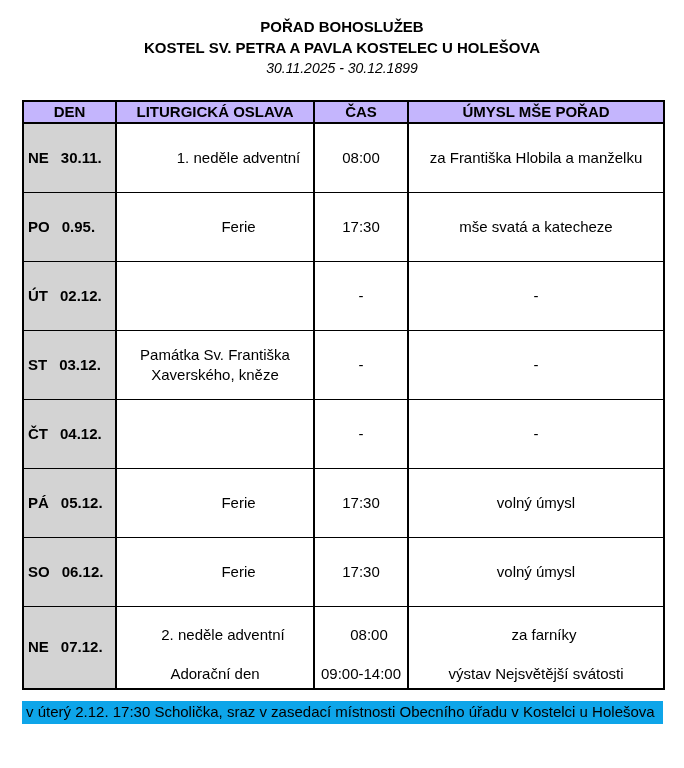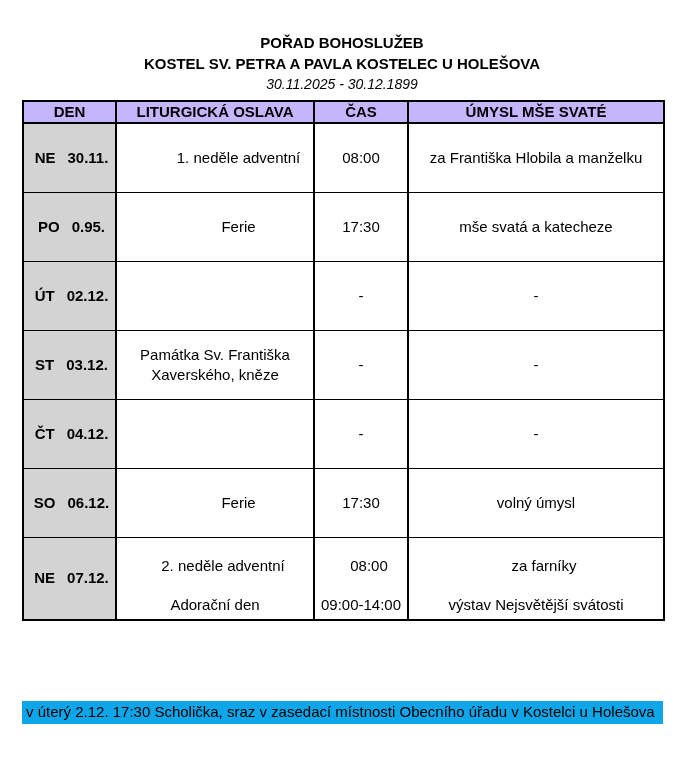--- a/index.html
+++ b/index.html
@@ -2,21 +2,21 @@
 <html><head>
 <meta charset="utf-8">
 <style>
   html,body{margin:0;padding:0;}
   body{
     width:684px;height:768px;
     background:#ffffff;color:#000;
     font-family:"Liberation Sans",sans-serif;
     position:relative;overflow:hidden;
   }
-  .title-block{ text-align:center; padding-top:32px; }
+  .title-block{ text-align:center; padding-top:16px; }
   .title-line1,.title-line2{ font-weight:bold; font-size:15px; line-height:21px; }
   .title-line3{ font-size:14px; line-height:20px;font-style:italic; }
 
   table.schedule{
     position:absolute; left:22px; top:100px;
     width:641px; border-collapse:collapse; table-layout:fixed;
     border:2px solid #000;
   }
   .schedule th,.schedule td{
     border:1px solid #000;
@@ -27,21 +27,21 @@
   .schedule th{
     background:#c4b5fd; font-weight:bold; height:19px;
     border-top-width:2px; border-bottom-width:2px;
   }
   tr.row{ height:69px; }
   tr.row-tall{ height:83px; }
   td.den-cell{
     background:#d3d3d3; text-align:left; font-weight:bold;
     vertical-align:middle;
   }
-  .den-inner{ display:flex; gap:12px; padding-left:4px; align-items:center;justify-content:center; }
+  .den-inner{ display:flex; gap:12px; padding-left:4px; align-items:center; }
   td.oslava-cell{ vertical-align:middle;padding-left:47px; }
   .two-line{ position:relative; height:81px; }
   .two-line .line-top{ position:absolute; top:18px; left:8px; width:100%; }
   .two-line .line-bottom{ position:absolute; bottom:4px; left:0; width:100%; text-align:center; }
 
   .footer-note{
     position:absolute; left:22px; top:701px;
     width:633px; background:#0ea5e9;
     font-size:15px; line-height:20px;
     padding:1px 4px 2px 4px;
@@ -61,21 +61,21 @@
     <col style="width:93px">
       <col style="width:198px">
       <col style="width:94px">
       <col style="width:256px">
   </colgroup>
   <thead>
     <tr>
       <th>DEN</th>
       <th>LITURGICKÁ OSLAVA</th>
       <th>ČAS</th>
-      <th>ÚMYSL MŠE SVATÉ</th>
+      <th>ÚMYSL MŠE POŘAD</th>
     </tr>
   </thead>
   <tbody>
     <tr class="row">
       <td class="den-cell">
         <div class="den-inner">
             <span>NE</span>
             <span>30.11.</span>
           </div>
       </td>
@@ -123,20 +123,31 @@
             <span>04.12.</span>
           </div>
       </td>
       <td class="oslava-cell"></td>
       <td>-</td>
       <td>-</td>
     </tr>
     <tr class="row">
       <td class="den-cell">
         <div class="den-inner">
+            <span>PÁ</span>
+            <span>05.12.</span>
+          </div>
+      </td>
+      <td class="oslava-cell">Ferie</td>
+      <td>17:30</td>
+      <td>volný úmysl</td>
+    </tr>
+    <tr class="row">
+      <td class="den-cell">
+        <div class="den-inner">
             <span>SO</span>
             <span>06.12.</span>
           </div>
       </td>
       <td class="oslava-cell">Ferie</td>
       <td>17:30</td>
       <td>volný úmysl</td>
     </tr>
     <tr class="row-tall">
       <td class="den-cell">

